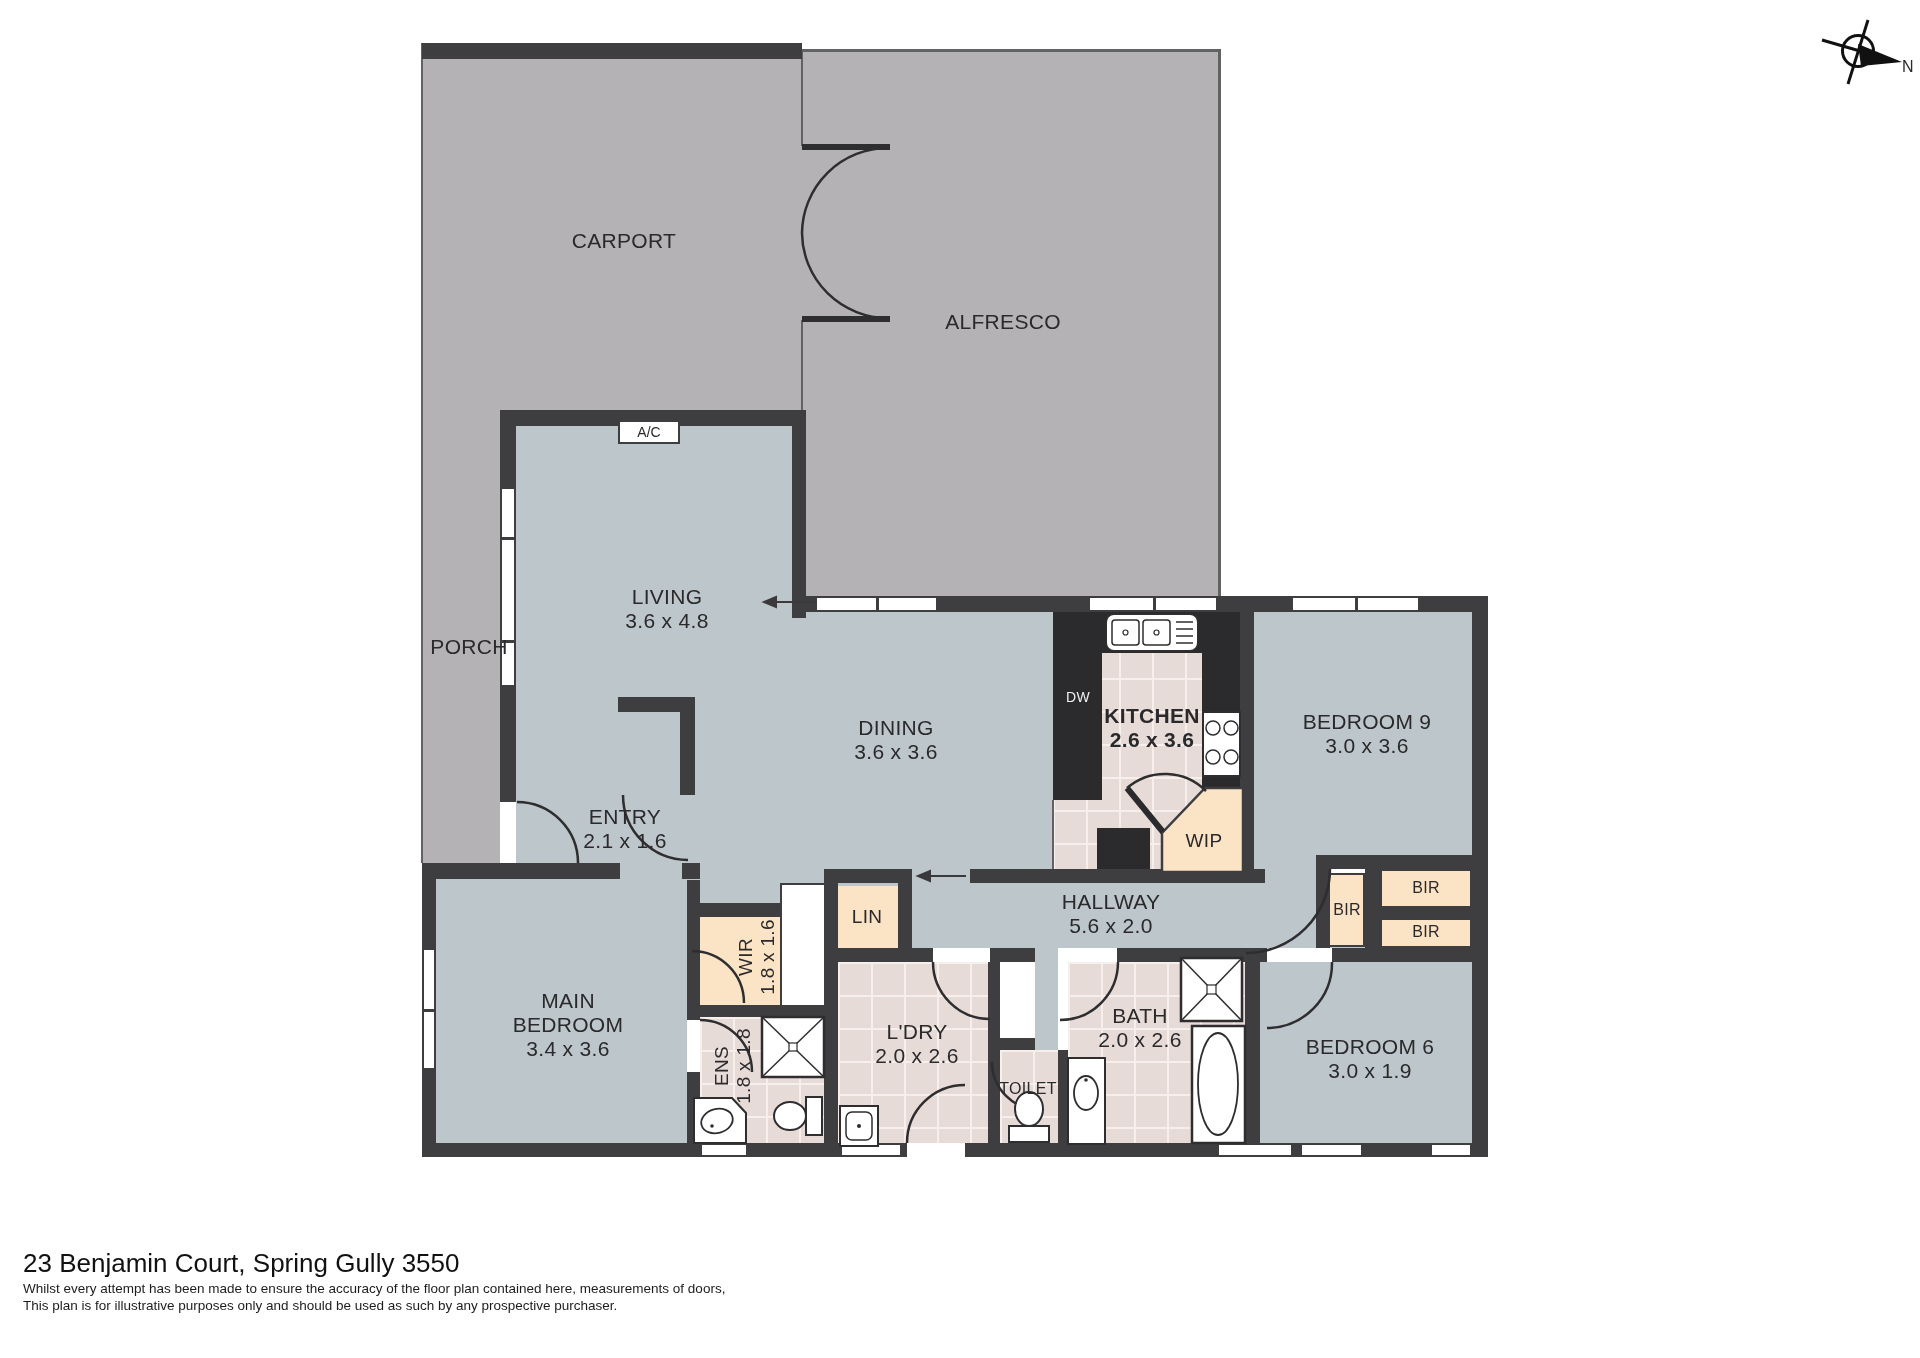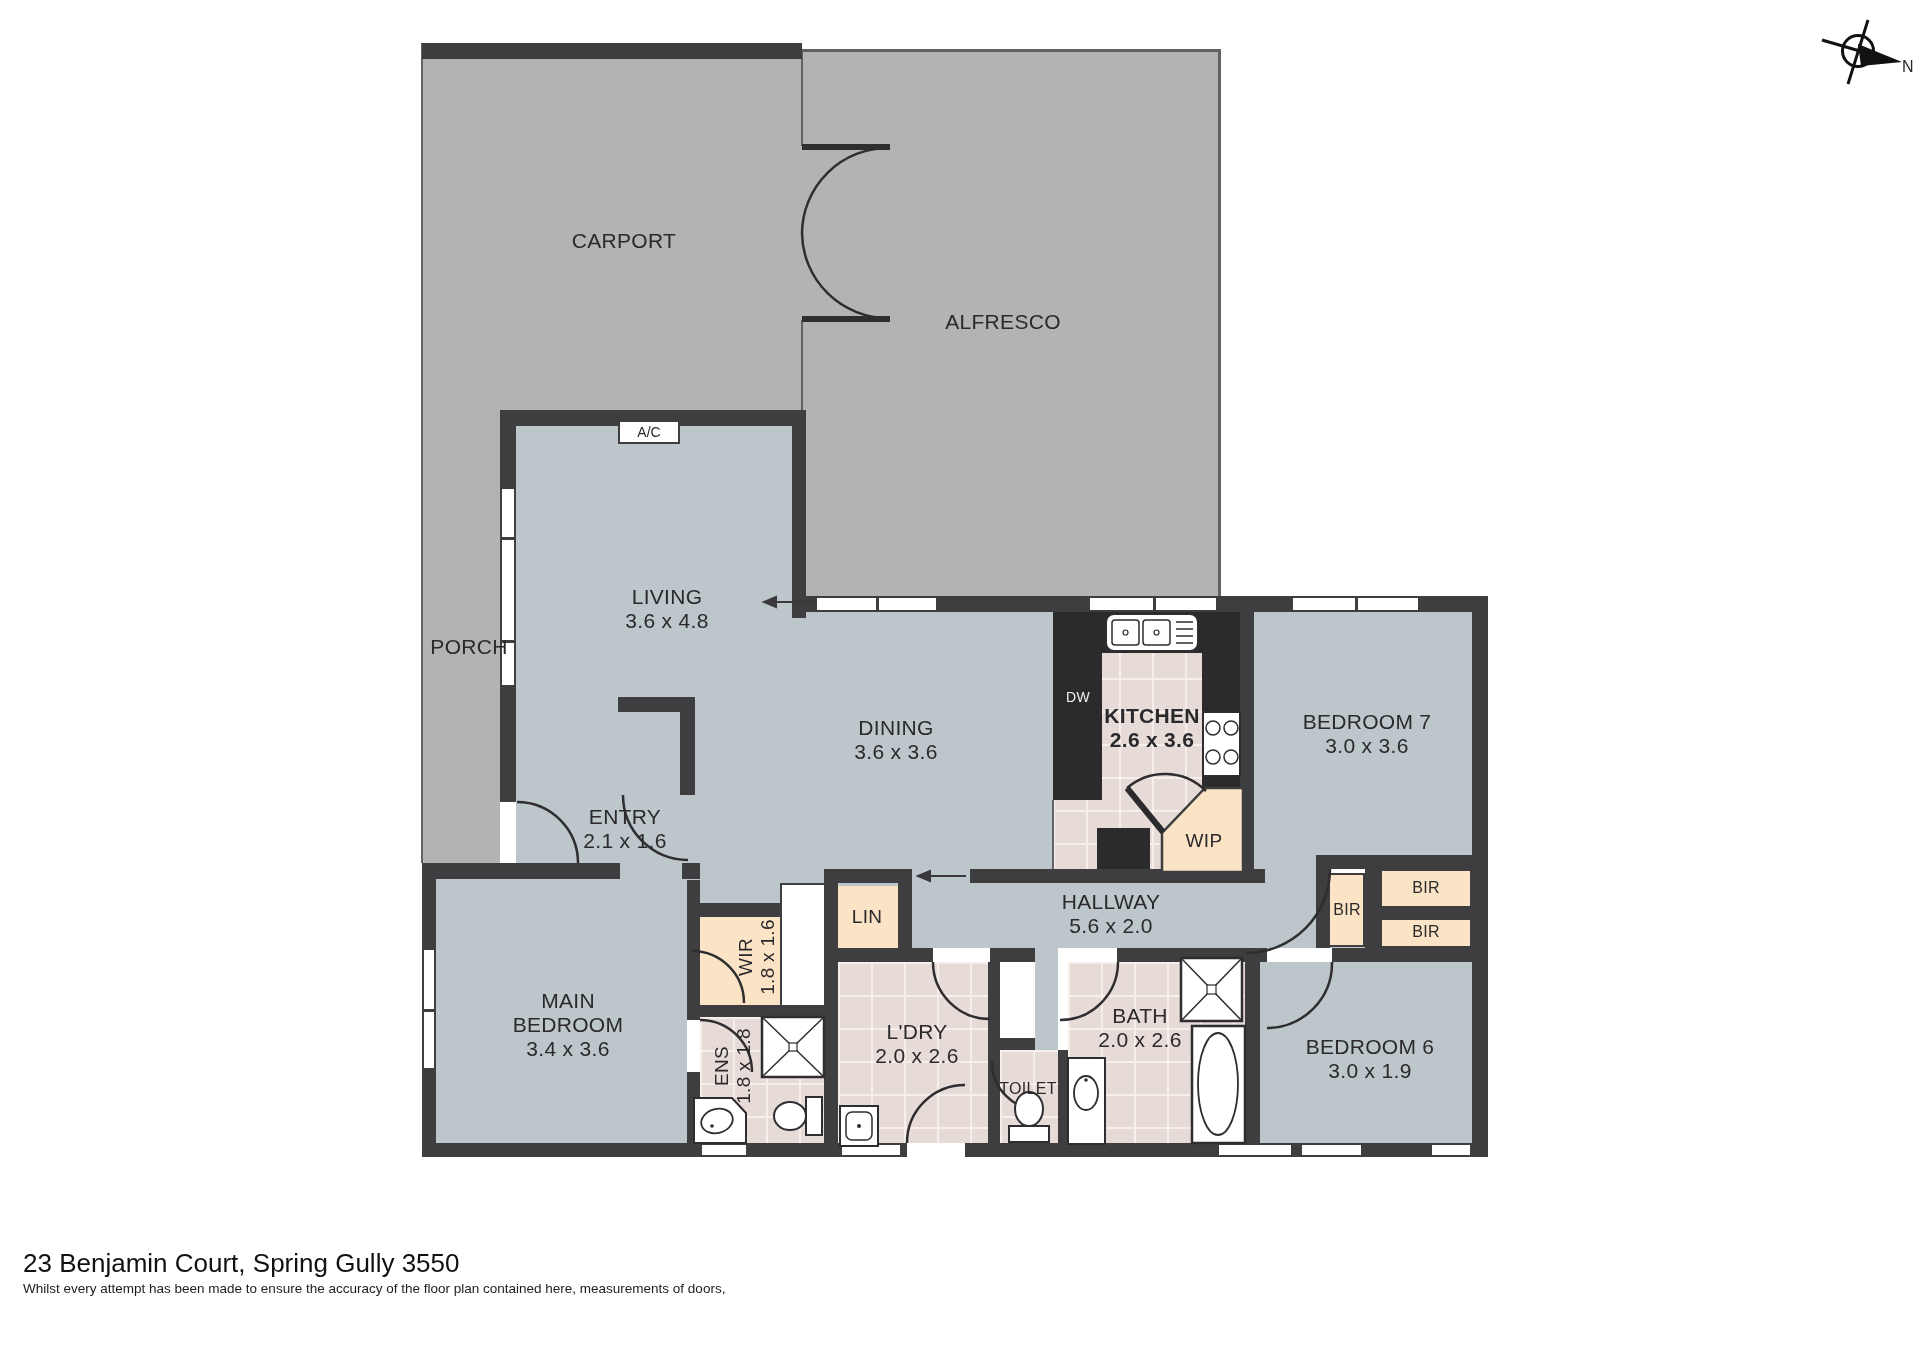--- a/index.html
+++ b/index.html
@@ -281,21 +281,21 @@
   </div>
   <div class="lbl" style="left:896px;top:740px;">
     <span>DINING</span>
     <span>3.6 x 3.6</span>
   </div>
   <div class="lbl" style="left:1152px;top:728px;font-weight:bold;">
     <span>KITCHEN</span>
     <span>2.6 x 3.6</span>
   </div>
   <div class="lbl" style="left:1367px;top:734px;">
-    <span>BEDROOM 7</span>
+    <span>BEDROOM 9</span>
     <span>3.0 x 3.6</span>
   </div>
   <div class="lbl" style="left:625px;top:829px;">
     <span>ENTRY</span>
     <span>2.1 x 1.6</span>
   </div>
   <div class="lbl mid" style="left:1204px;top:841px;">
     <span>WIP</span>
   </div>
   <div class="lbl" style="left:1111px;top:914px;">
@@ -345,15 +345,16 @@
   <div class="lbl tiny onDark" style="left:1078px;top:697px;">
     <span>DW</span>
   </div>
   <div class="lbl small" style="left:1908px;top:67px;">
     <span>N</span>
   </div>
 
   <div class="title">23 Benjamin Court, Spring Gully 3550</div>
   <div class="disc">
     <div>Whilst every attempt has been made to ensure the accuracy of the floor plan contained here, measurements of doors,</div>
+    <div>This plan is for illustrative purposes only and should be used as such by any prospective purchaser.</div>
   </div>
 
 </div>
 
 </body></html>

